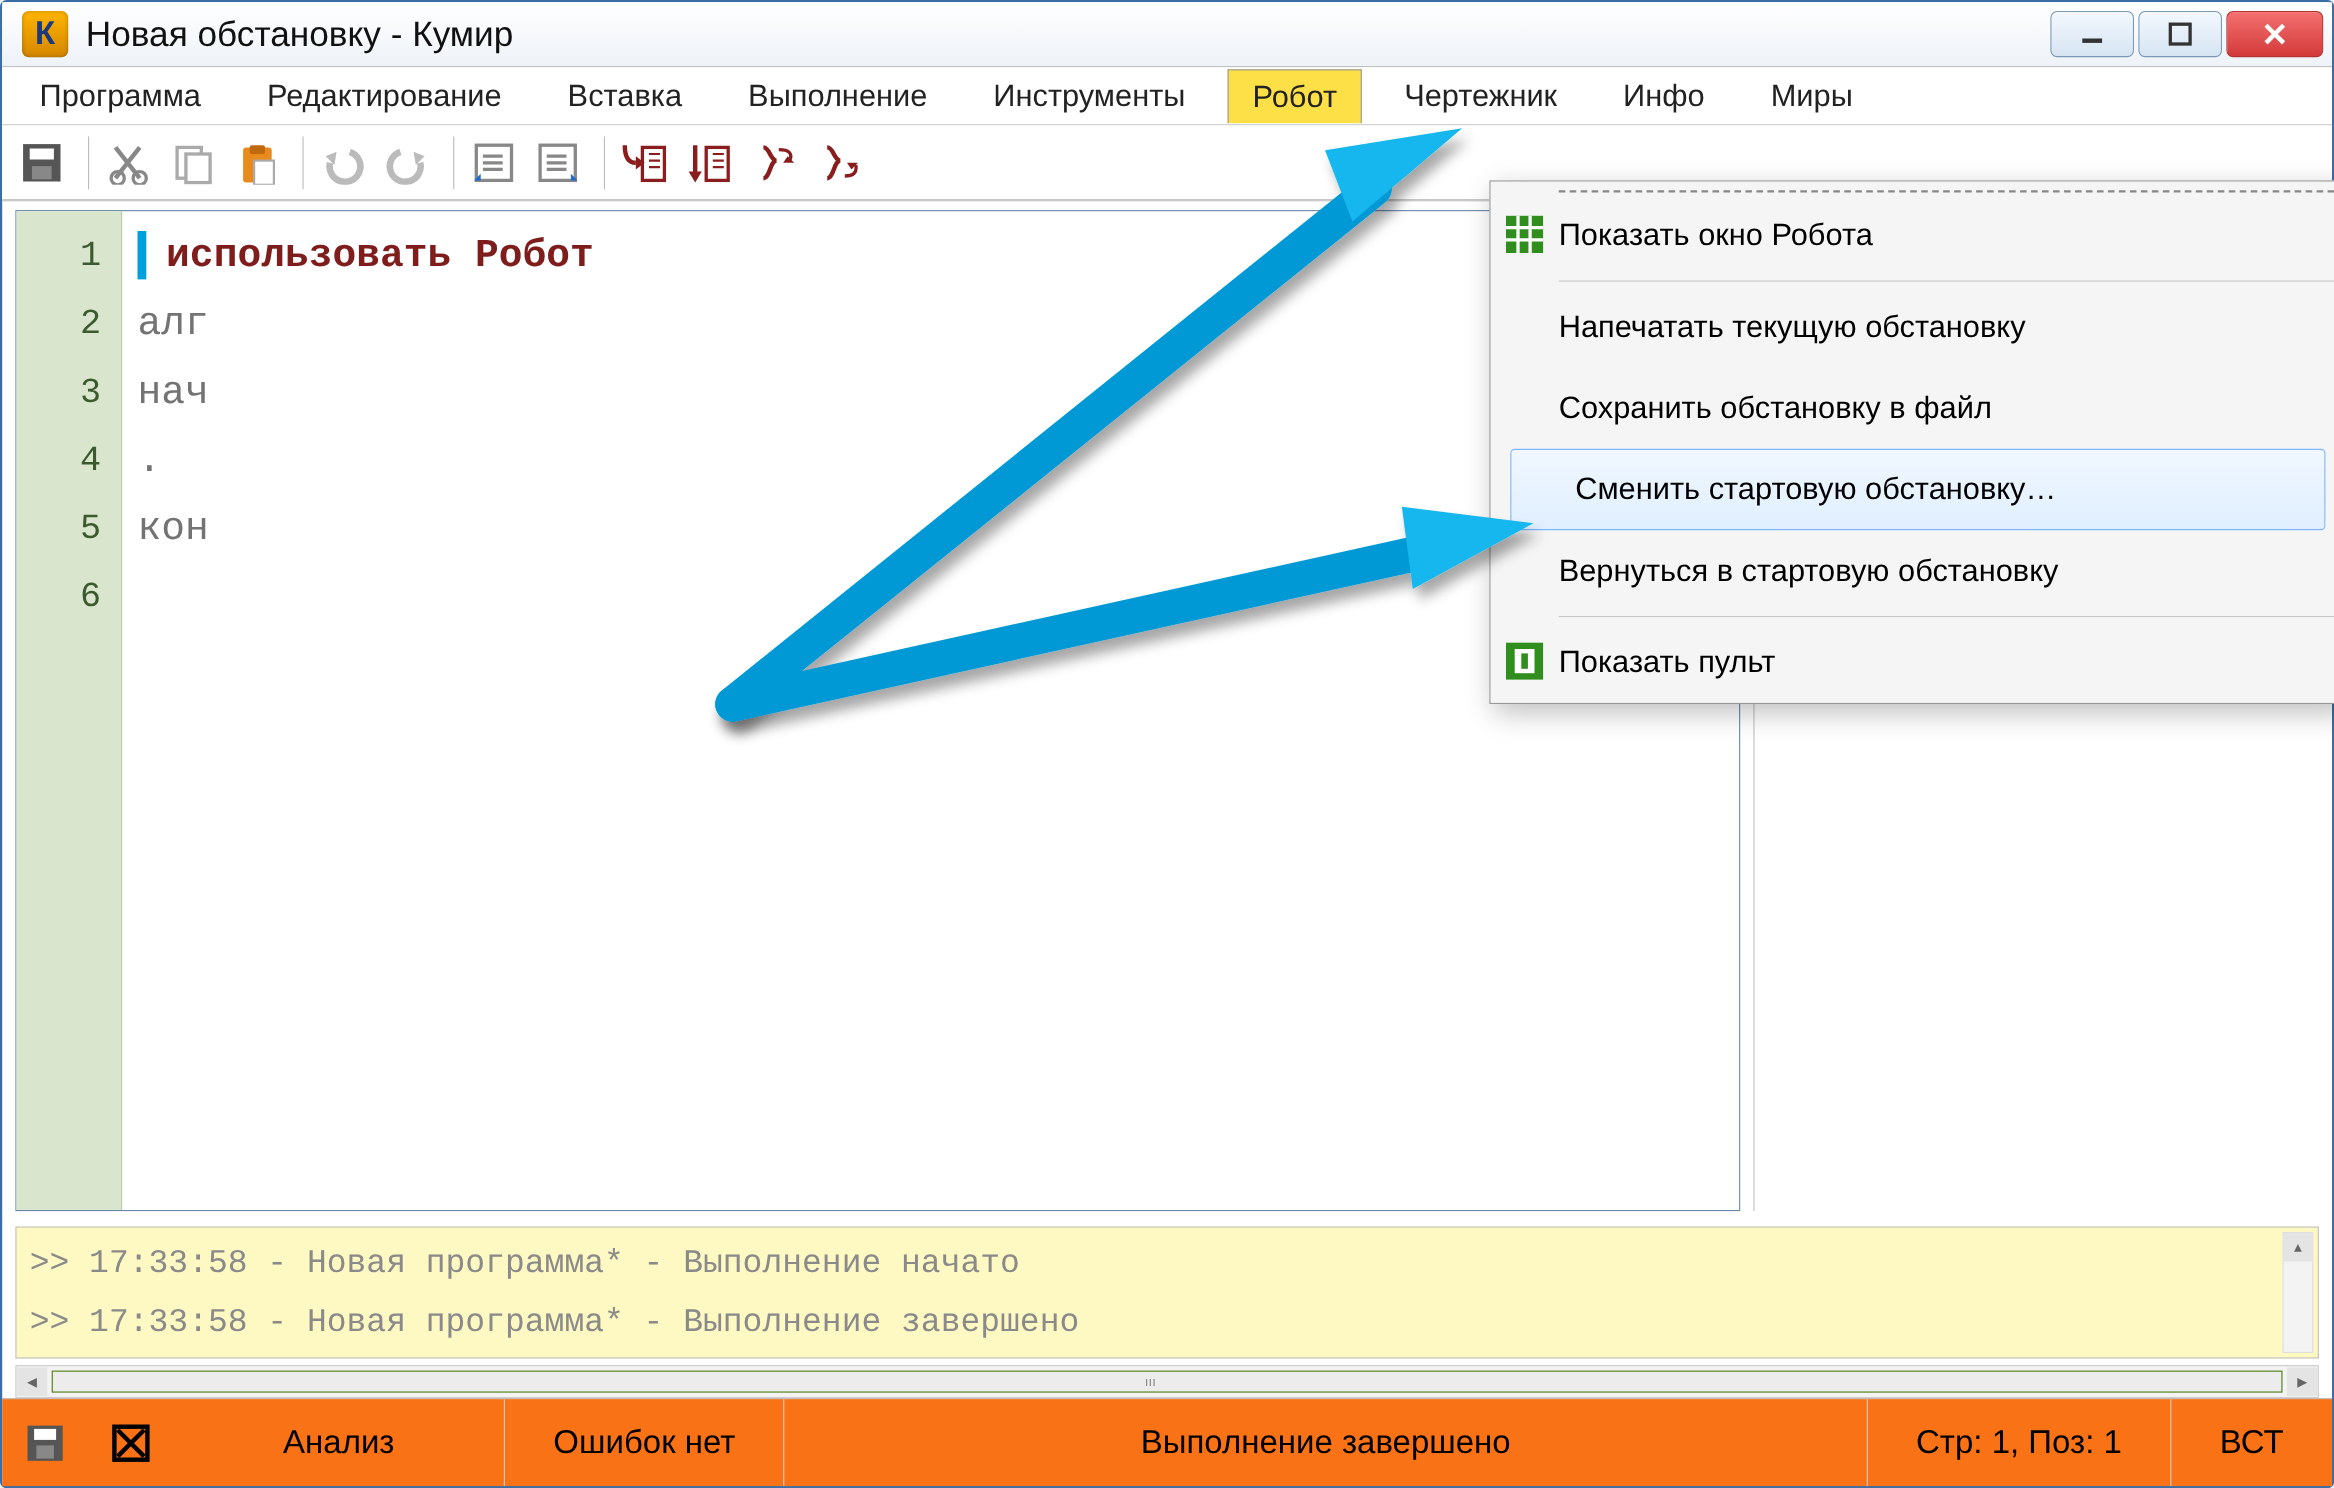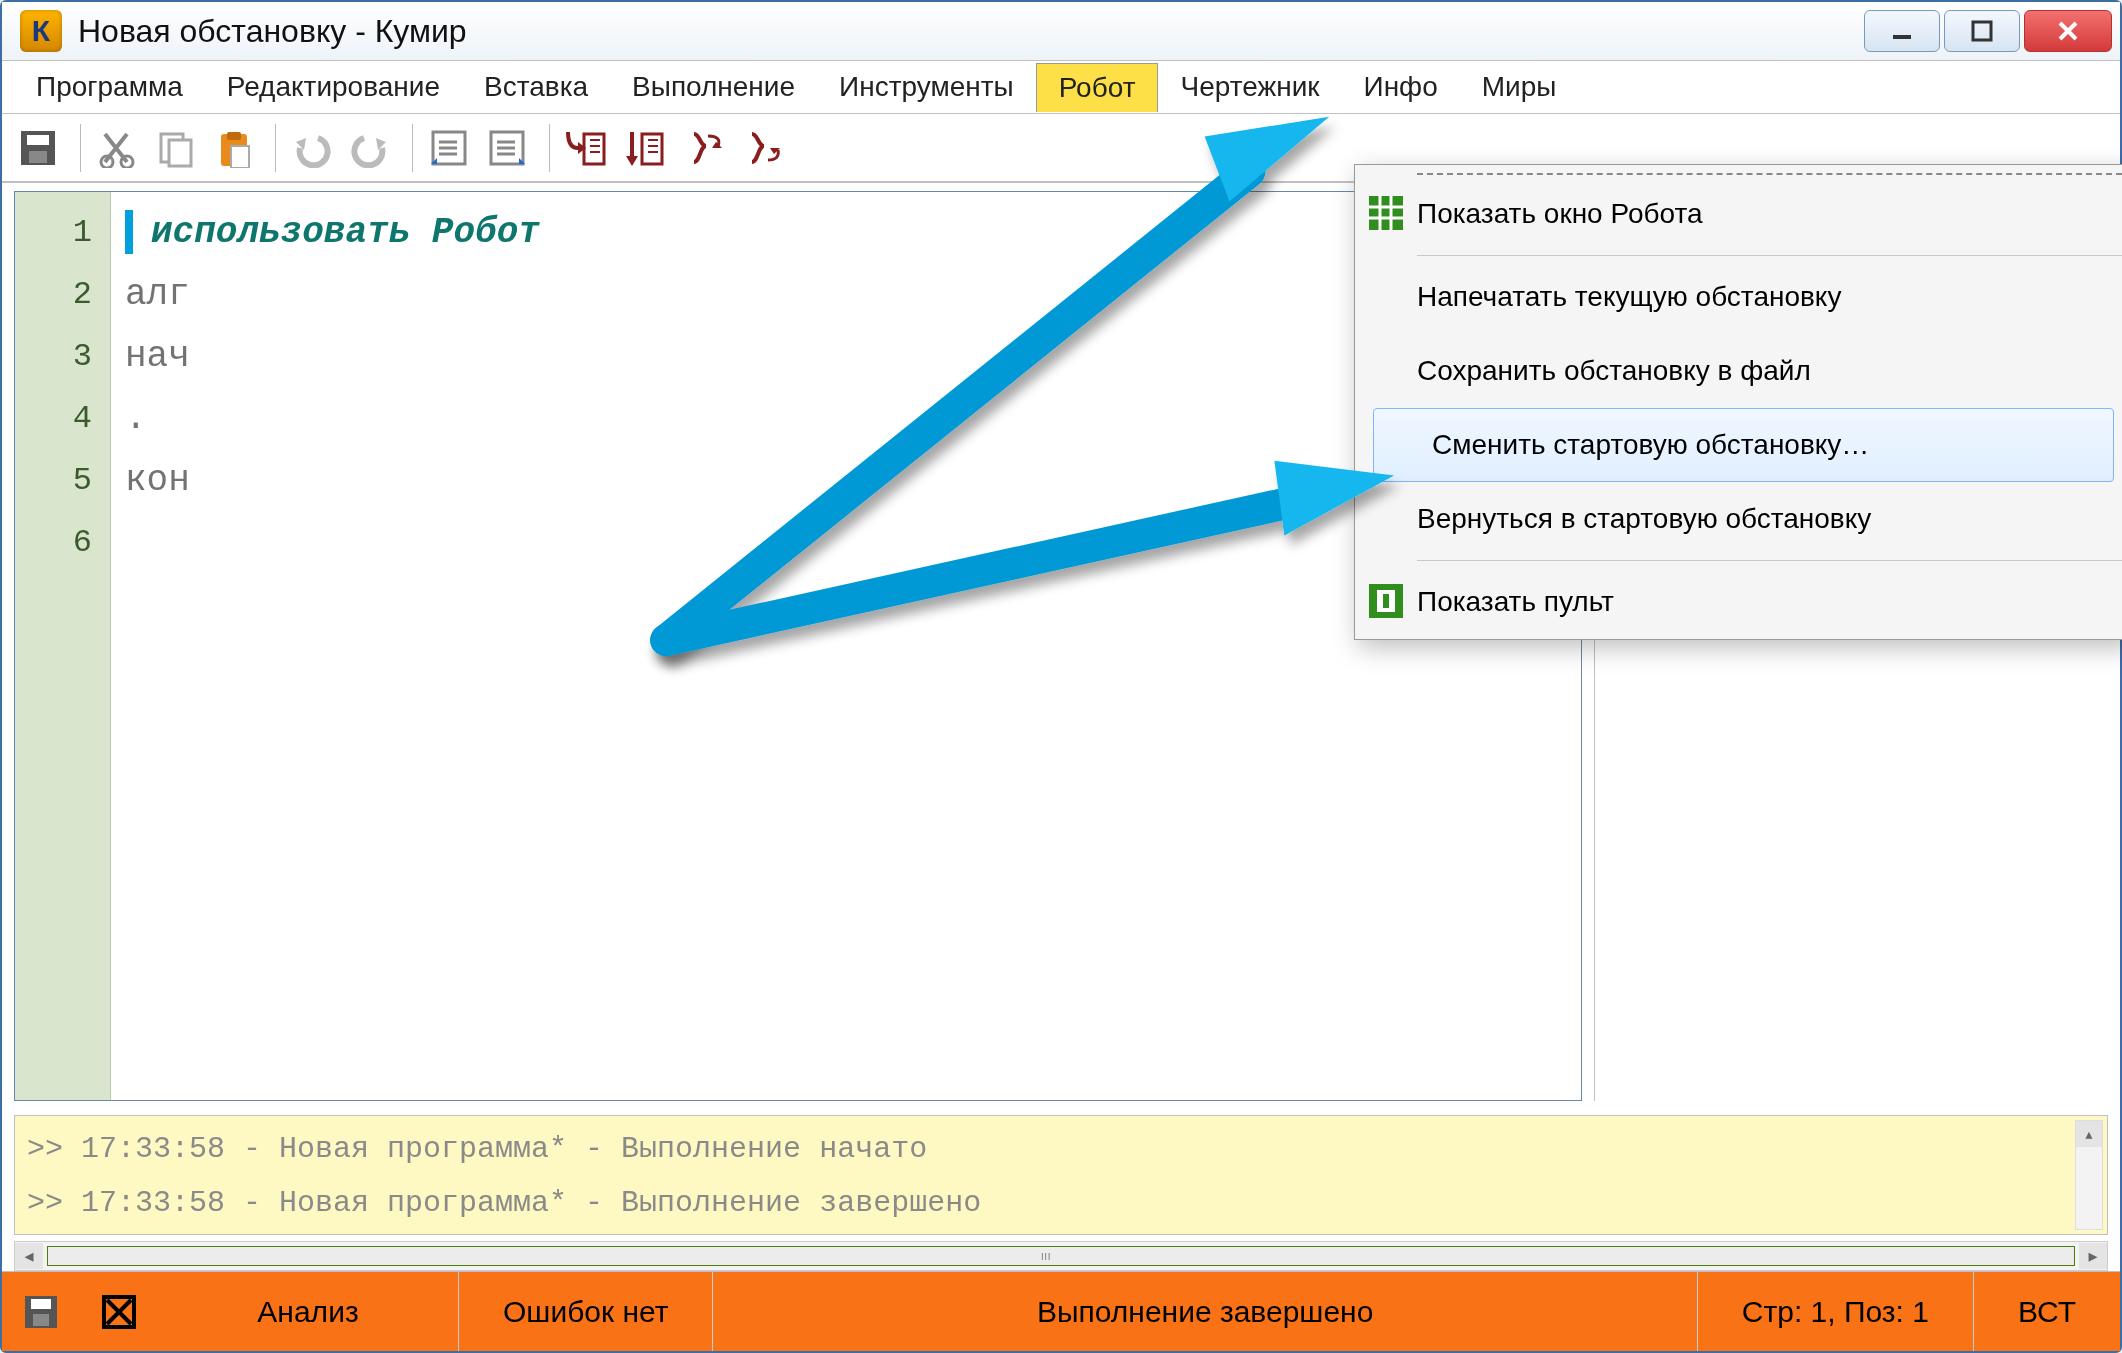--- a/index.html
+++ b/index.html
@@ -9,39 +9,39 @@
   
   
   .titlebar { height: 58px; background: linear-gradient(#fff, #eef3f8); display: flex; align-items: center; padding: 0 8px 0 18px; }
   .titlebar .app-icon { width: 42px; height: 42px; background: linear-gradient(#ffb400,#d48700); border-radius: 6px; display: flex; align-items: center; justify-content: center; color: #1a3a7d; font-weight: bold; font-size: 30px; margin-right: 16px; box-shadow: inset 0 0 4px #0004;}
   .titlebar .title { font-size: 32px; color: #111; }
   .winbtns { margin-left: auto; display: flex; gap: 0; }
   .winbtn { width: 76px; height: 42px; border: 1px solid #7a99b8; border-radius: 6px; margin-left: 4px; background: linear-gradient(#f3f8ff,#d6e4f2); display:flex; align-items:center; justify-content:center; color:#333; font-size:20px; cursor:pointer; }
   .winbtn.close { width: 88px; background: linear-gradient(#f47070,#d33a3a); border-color:#b13232; color:#fff; }
 
   
-  .menubar { height: 54px; background: #fff; display: flex; align-items: center; padding: 0 12px; border-top: 1px solid #c0c0c0; border-bottom: 1px solid #c0c0c0; font-size: 28px; color:#222; gap: 0; }
+  .menubar { height: 54px; background: #fff; display: flex; align-items: center; padding: 0 12px; border-top: 1px solid #c0c0c0; border-bottom: 1px solid #c0c0c0; font-size: 28px; color:#222; gap: 16px; }
   .menubar .mitem { padding: 8px 22px; cursor: pointer; white-space: nowrap; }
   .menubar .mitem.active { background:#fde047; border:1px solid #9a9a9a; border-bottom: none; position:relative; }
 
   
   .toolbar { height: 68px; background: #fff; display: flex; align-items: center; padding: 0 10px; border-bottom: 1px solid #c0c0c0; }
   .tbtn { width: 52px; height: 52px; border-radius: 6px; display:flex; align-items:center; justify-content:center; margin-right: 6px; cursor:pointer; color:#444; }
   .tsep { width: 1px; height: 48px; background:#bbb; margin: 0 10px; }
 
   
   .editor-wrap { flex:1; display:flex; border-top:1px solid #c0c0c0; }
   .editor { flex:1; border:1px solid #6688aa; margin: 8px 12px 4px 12px; background:#fff; display:flex; font-family: "Consolas","Courier New",monospace; font-size: 36px; }
   .gutter { width: 96px; background:#d9e6cd; border-right:1px solid #b8ccab; text-align:right; padding: 10px 18px 10px 0; color:#3b5b2e; }
   .gutter .ln { height: 62px; line-height: 62px; font-size: 32px; }
   .code { flex:1; padding: 10px 14px; position: relative; }
   .code .line { height: 62px; line-height: 62px; white-space: pre; }
   .kw { font-weight: normal; color:#737373; }
   .comment-bar { display:inline-block; width: 8px; height: 44px; background:#00a0dd; vertical-align: middle; margin-right: 18px; }
-  .comment-text { color:#0f766e; font-weight: bold; font-style: italic; }
+  .comment-text { color:#7f1d1d; font-weight: bold; }
 
   
   .dropdown { position: absolute; top: 162px; left: 1352px; width: 779px; background:#f5f5f5; border:1px solid #9a9a9a; box-shadow: 4px 8px 24px rgba(0,0,0,0.25); font-size: 28px; z-index: 30; }
   .dd-sep-top { border-bottom: 2px dashed #888; margin: 8px 10px 2px 62px; }
   .dd-item { display:flex; align-items:center; height: 74px; padding: 0 24px 0 62px; cursor:pointer; position:relative; }
   .dd-item.hover { background: linear-gradient(#f0f7ff,#e0efff); border:1px solid #7db7ff; border-radius:4px; margin: 0 18px; padding-left: 58px; }
   .dd-item .dd-icon { position:absolute; left: 14px; width:36px; height:36px; }
   .dd-sep { height:1px; background:#c8c8c8; margin: 4px 10px 4px 62px; }
 
   

